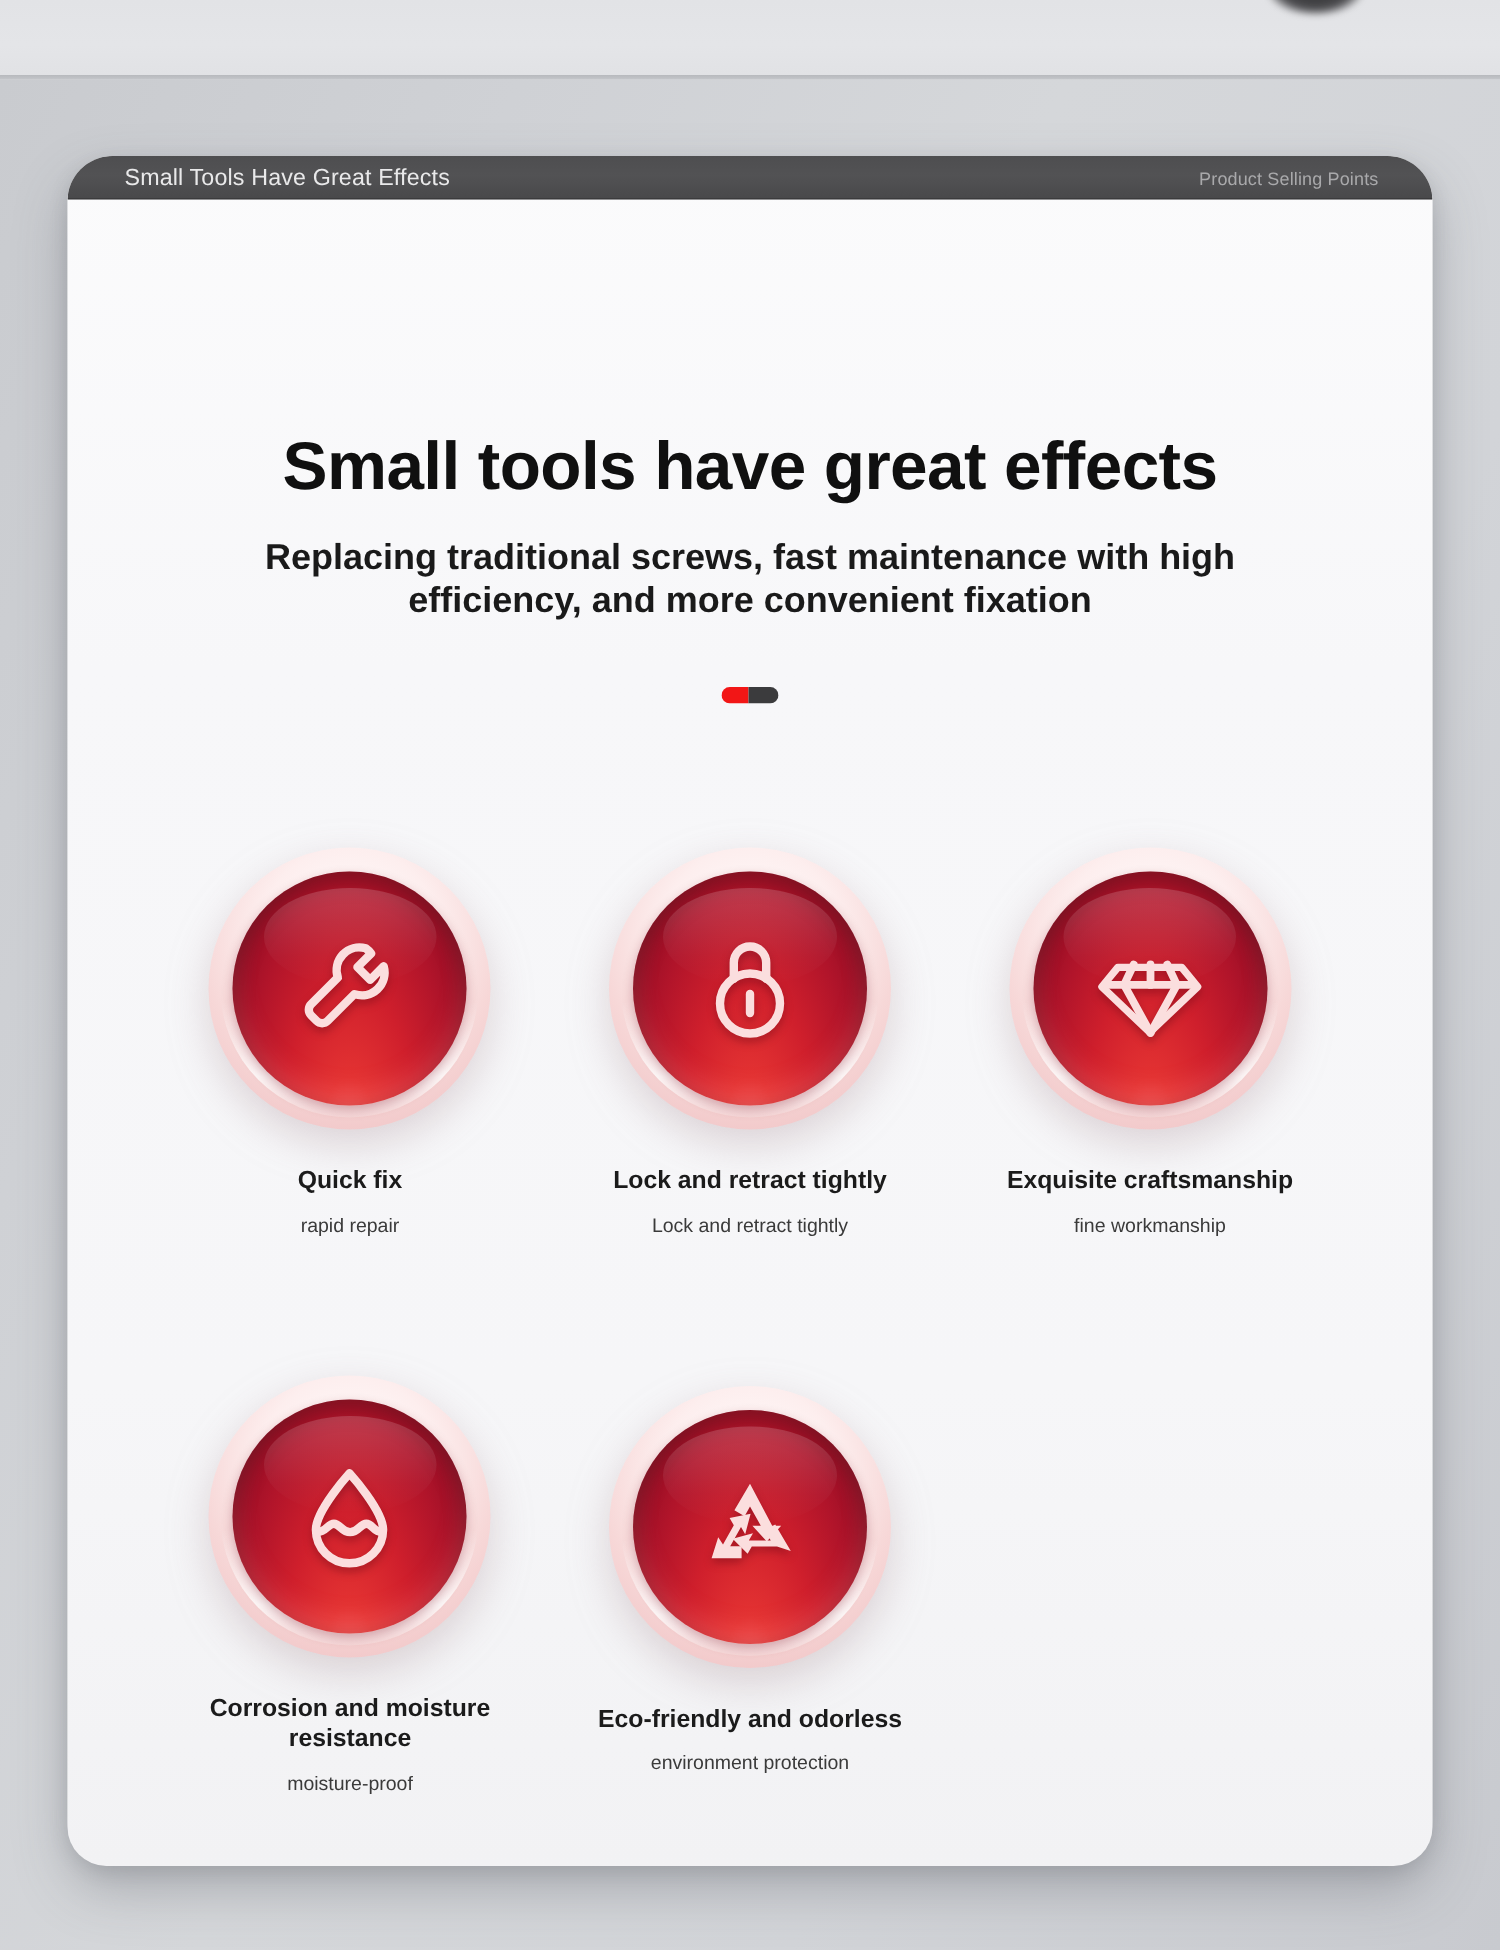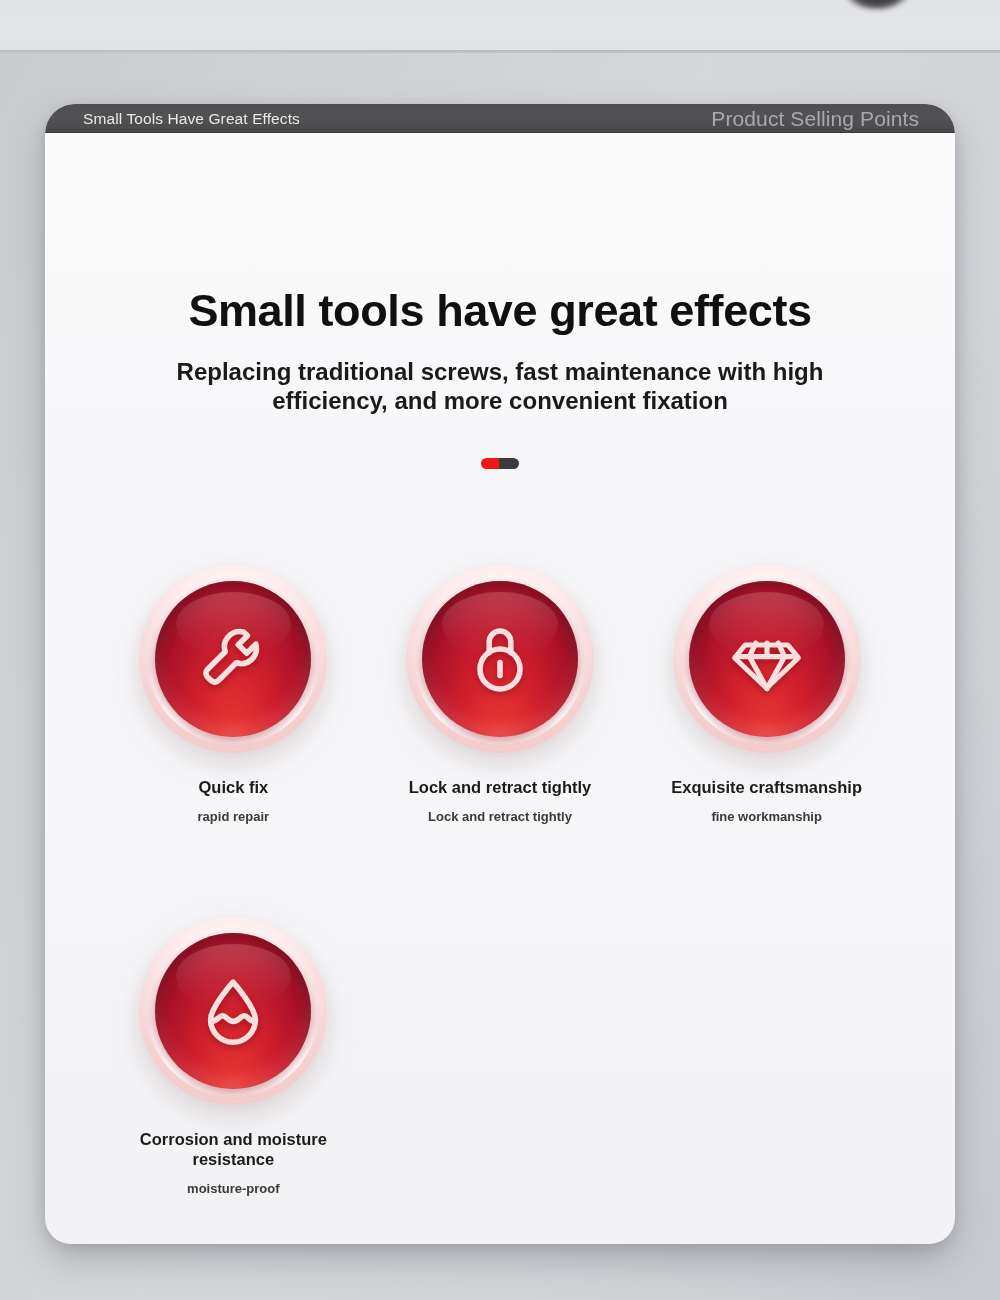--- a/index.html
+++ b/index.html
@@ -92,21 +92,21 @@
     height: 1px;
     background: rgba(0,0,0,0.18);
   }
   .hdr-left {
     font-size: 15.5px;
     color: #e9e9ea;
     letter-spacing: 0.1px;
     white-space: nowrap;
   }
   .hdr-right {
-    font-size: 21px;
+    font-size: 12px;
     color: #a9a9ab;
     letter-spacing: 0.1px;
     white-space: nowrap;
   }
 
   .card-body {
     position: relative;
     height: 1111px;
   }
 
@@ -229,21 +229,21 @@
     font-size: 16.5px;
     font-weight: 700;
     color: #1b1b1b;
     text-align: center;
     line-height: 1.25;
     max-width: 215px;
   }
   .feat-sub {
     margin-top: 11px;
     font-size: 13px;
-    font-weight: 700;
+    font-weight: 400;
     color: #3a3a3a;
     text-align: center;
   }
 
   .cell.c1 { transform: translateY(0px); }
   .cell.c2 { transform: translateY(0px); }
   .cell.c3 { transform: translateY(0px); }
   .cell.c4 { transform: translateY(0px); }
   .cell.c5 { transform: translateY(7px); }
   .cell.c6 { transform: translateY(7px); }
@@ -340,17 +340,36 @@
                 <path d="M50 14C50 14 22 45 22 61a28 28 0 0 0 56 0C78 45 50 14 50 14z"></path>
                 <path d="M23 63c7.5 0 9-7 14-7s6.5 7 13.5 7 8.5-7 13.5-7 6 7 13 7"></path>
               </svg>
             </div>
           </div>
         </div>
         <div class="feat-title">Corrosion and moisture resistance</div>
         <div class="feat-sub">moisture-proof</div>
       </div>
 
+      <div class="cell c5">
+        <div class="badge-wrap">
+          <div class="badge-outer"></div>
+          <div class="badge-inner">
+            <div class="badge-icon">
+              <svg viewBox="0 0 100 100" fill="#fbdede" stroke="none">
+
+                <path d="M50 14 L37 36 l8.5 5 L50 33 l9 16 -7 0 12 13 12-13 -7.5 0 z"></path>
+
+                <path d="M18 76 l25 0 0-10 -9.5 0 9-16 3.5 6 4.5-17 -17.5 3.5 3.5 6 -9 16 -4-6 z"></path>
+
+                <path d="M84 70 L71 48 l-8.5 5 4.8 8.3 -18.3 0 3.5-6 -17 4.5 12.5 12.5 3.5-6 21 0 z"></path>
+              </svg>
+            </div>
+          </div>
+        </div>
+        <div class="feat-title">Eco-friendly and odorless</div>
+        <div class="feat-sub">environment protection</div>
+      </div>
 
 
     </div>
   </div>
 </div>
 
 </body></html>

